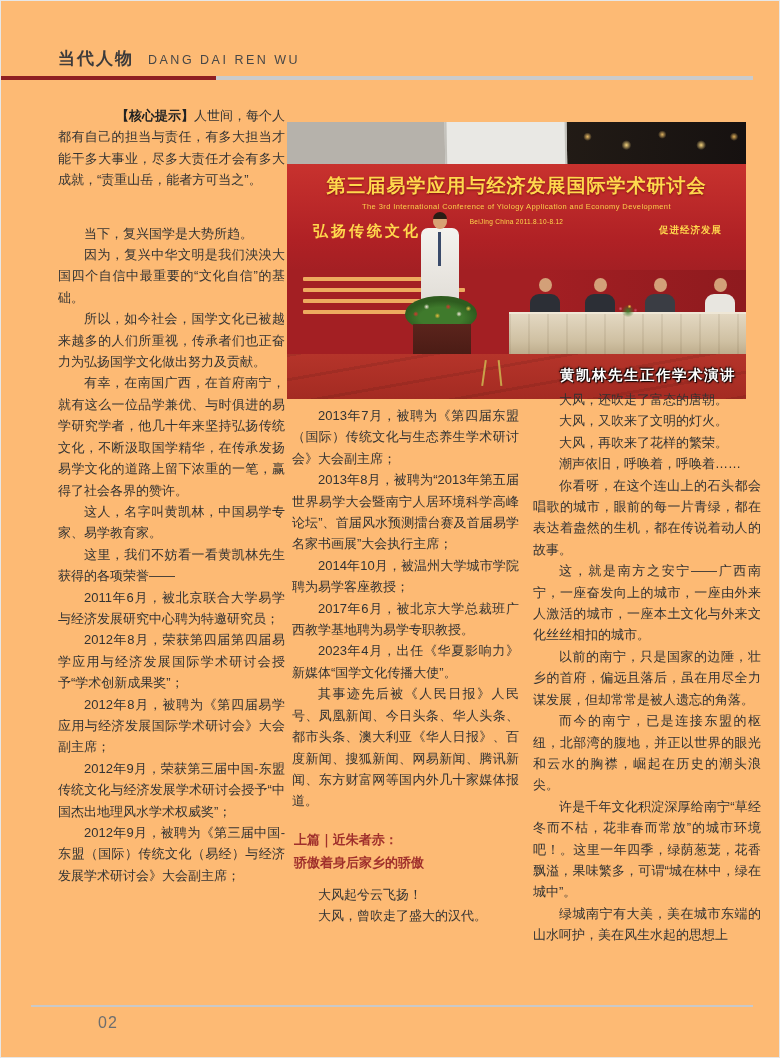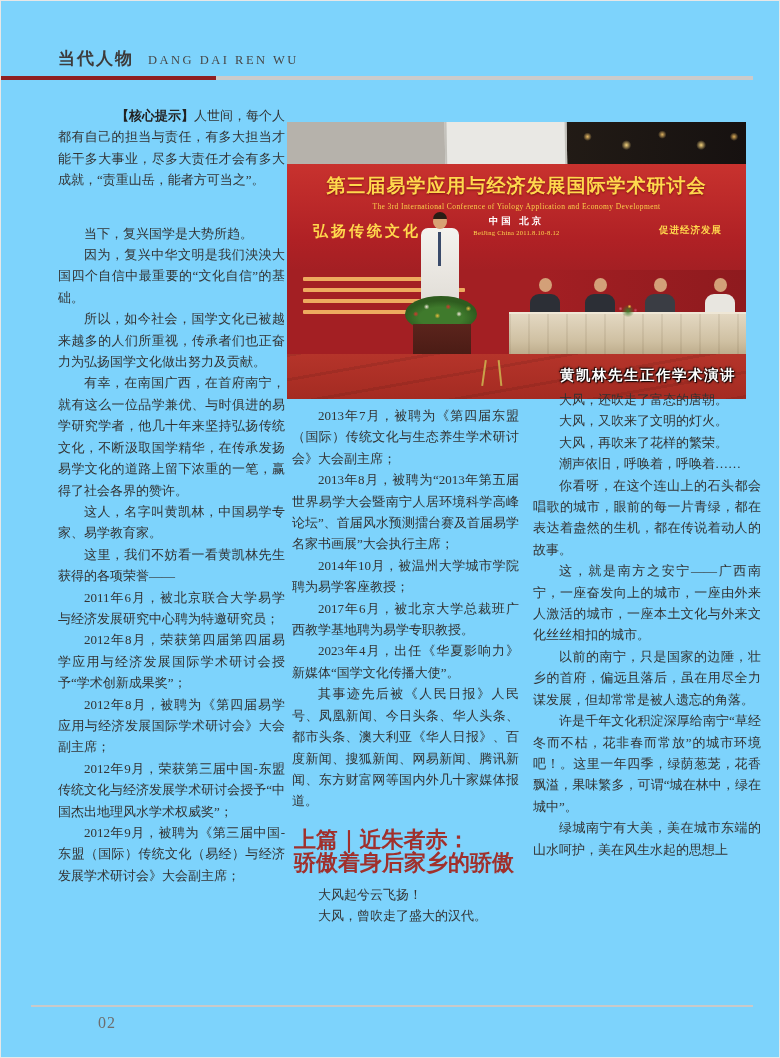--- a/index.html
+++ b/index.html
@@ -1,35 +1,35 @@
 <!DOCTYPE html>
 <html><head>
 <meta charset="utf-8">
 <style>
   html,body{margin:0;padding:0;background:#fff;}
   .page{
-    position:relative;width:780px;height:1058px;background:#7dd3fc;
-    font-family:Liberation Serif, serif;
+    position:relative;width:780px;height:1058px;background:#fdba74;
+    font-family:Liberation Sans, sans-serif;
     border:1px solid #e7e7e7;box-sizing:border-box;overflow:hidden;
   }
   
   .masthead{position:absolute;left:57px;top:46px;white-space:nowrap;}
   .m-cn{font-size:17px;font-weight:bold;color:#3d3b3b;letter-spacing:2px;}
   .m-en{font-size:12.5px;color:#474747;letter-spacing:2.5px;margin-left:14px;}
   .head-rule{position:absolute;top:75px;left:0;width:752px;height:4px;background:#cbcbcb;}
   .head-rule-red{position:absolute;top:75px;left:0;width:215px;height:4px;background:#8f1f22;}
   
   .col{position:absolute;width:227px;}
   .col1{left:57px;top:104px;}
   .col2{left:291px;top:404px;}
   .col3{left:520px;top:388px;width:228px;margin-left:12px;}
   .para{margin:0;text-indent:2em;font-size:13px;line-height:21.4px;color:#333;text-align:justify;}
   .para b{font-weight:bold;color:#222;margin-left:32px;}
   .para-gap{margin-top:32px;}
-  .section-heading{margin:16px 0 10px 2px;font-weight:bold;font-size:22px;line-height:23px;color:#a0302c;}
+  .section-heading{margin:16px 0 10px 2px;font-weight:bold;font-size:13px;line-height:23px;color:#a0302c;}
   
   .photo{position:absolute;left:286px;top:121px;width:459px;height:277px;overflow:hidden;background:#a32025;}
   .photo-top{position:absolute;top:0;left:0;width:100%;height:44px;
     background:linear-gradient(90deg,#b6b2ab 0 36%,#7a746d 44%,#231c16 56%,#161110 100%);}
   .stage-lights{position:absolute;top:0;left:160px;width:299px;height:42px;
     background:
       radial-gradient(circle 7px at 8% 55%, rgba(255,214,120,.95), rgba(255,214,120,0) 70%),
       radial-gradient(circle 6px at 20% 30%, rgba(255,200,100,.9), rgba(255,200,100,0) 70%),
       radial-gradient(circle 7px at 33% 60%, rgba(255,225,140,.95), rgba(255,225,140,0) 70%),
       radial-gradient(circle 6px at 47% 35%, rgba(255,205,110,.9), rgba(255,205,110,0) 70%),
@@ -116,21 +116,20 @@
 
   <div class="photo">
     <div class="photo-top"></div>
     <div class="stage-lights"></div>
     <div class="screen"></div>
     <div class="banner">
       <div class="banner-title">第三届易学应用与经济发展国际学术研讨会</div>
       <div class="banner-en">The 3rd International Conference of Yiology Application and Economy Development</div>
       <div class="slogan-left">弘扬传统文化</div>
       <div class="venue">
-        <div class="venue-cn">中国  北京</div>
         <div class="venue-en">BeiJing China 2011.8.10-8.12</div>
       </div>
       <div class="slogan-right">促进经济发展</div>
     </div>
     <div class="backdrop">
       <div class="sponsor-bar sb1"></div>
       <div class="sponsor-bar sb2"></div>
       <div class="sponsor-bar sb3"></div>
       <div class="sponsor-bar sb4"></div>
     </div>
@@ -198,20 +197,21 @@
   </div>
 
   <div class="col col3">
       <p class="para">大风，还吹走了富态的唐朝。</p>
       <p class="para">大风，又吹来了文明的灯火。</p>
       <p class="para">大风，再吹来了花样的繁荣。</p>
       <p class="para">潮声依旧，呼唤着，呼唤着……</p>
       <p class="para">你看呀，在这个连山上的石头都会唱歌的城市，眼前的每一片青绿，都在表达着盎然的生机，都在传说着动人的故事。</p>
       <p class="para">这，就是南方之安宁——广西南宁，一座奋发向上的城市，一座由外来人激活的城市，一座本土文化与外来文化丝丝相扣的城市。</p>
       <p class="para">以前的南宁，只是国家的边陲，壮乡的首府，偏远且落后，虽在用尽全力谋发展，但却常常是被人遗忘的角落。</p>
+      <p class="para">而今的南宁，已是连接东盟的枢纽，北部湾的腹地，并正以世界的眼光和云水的胸襟，崛起在历史的潮头浪尖。</p>
       <p class="para">许是千年文化积淀深厚给南宁“草经冬而不枯，花非春而常放”的城市环境吧！。这里一年四季，绿荫葱茏，花香飘溢，果味繁多，可谓“城在林中，绿在城中”。</p>
       <p class="para">绿城南宁有大美，美在城市东端的山水呵护，美在风生水起的思想上</p>
     </div>
 
   <div class="foot-rule"></div>
   <div class="page-number">02</div>
 
 </div>
 
 </body></html>

